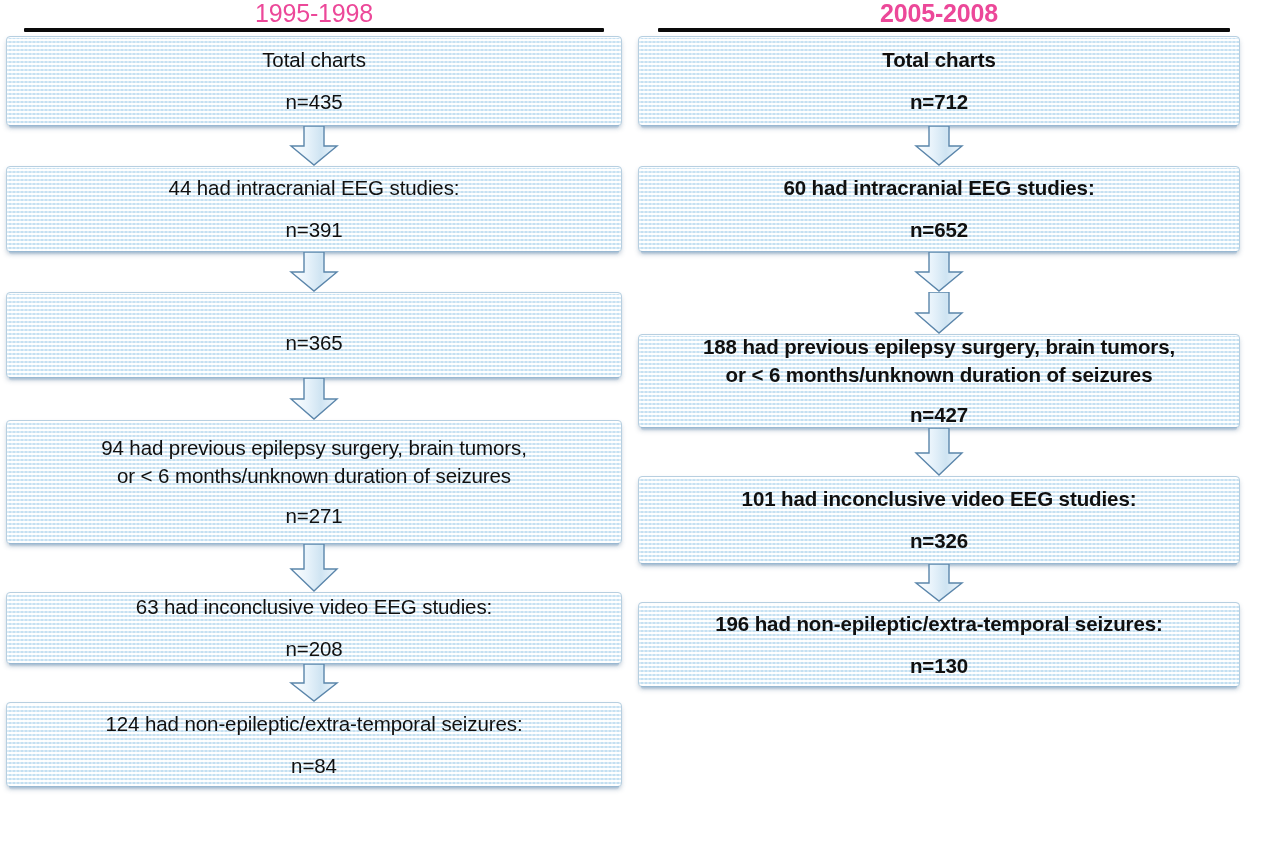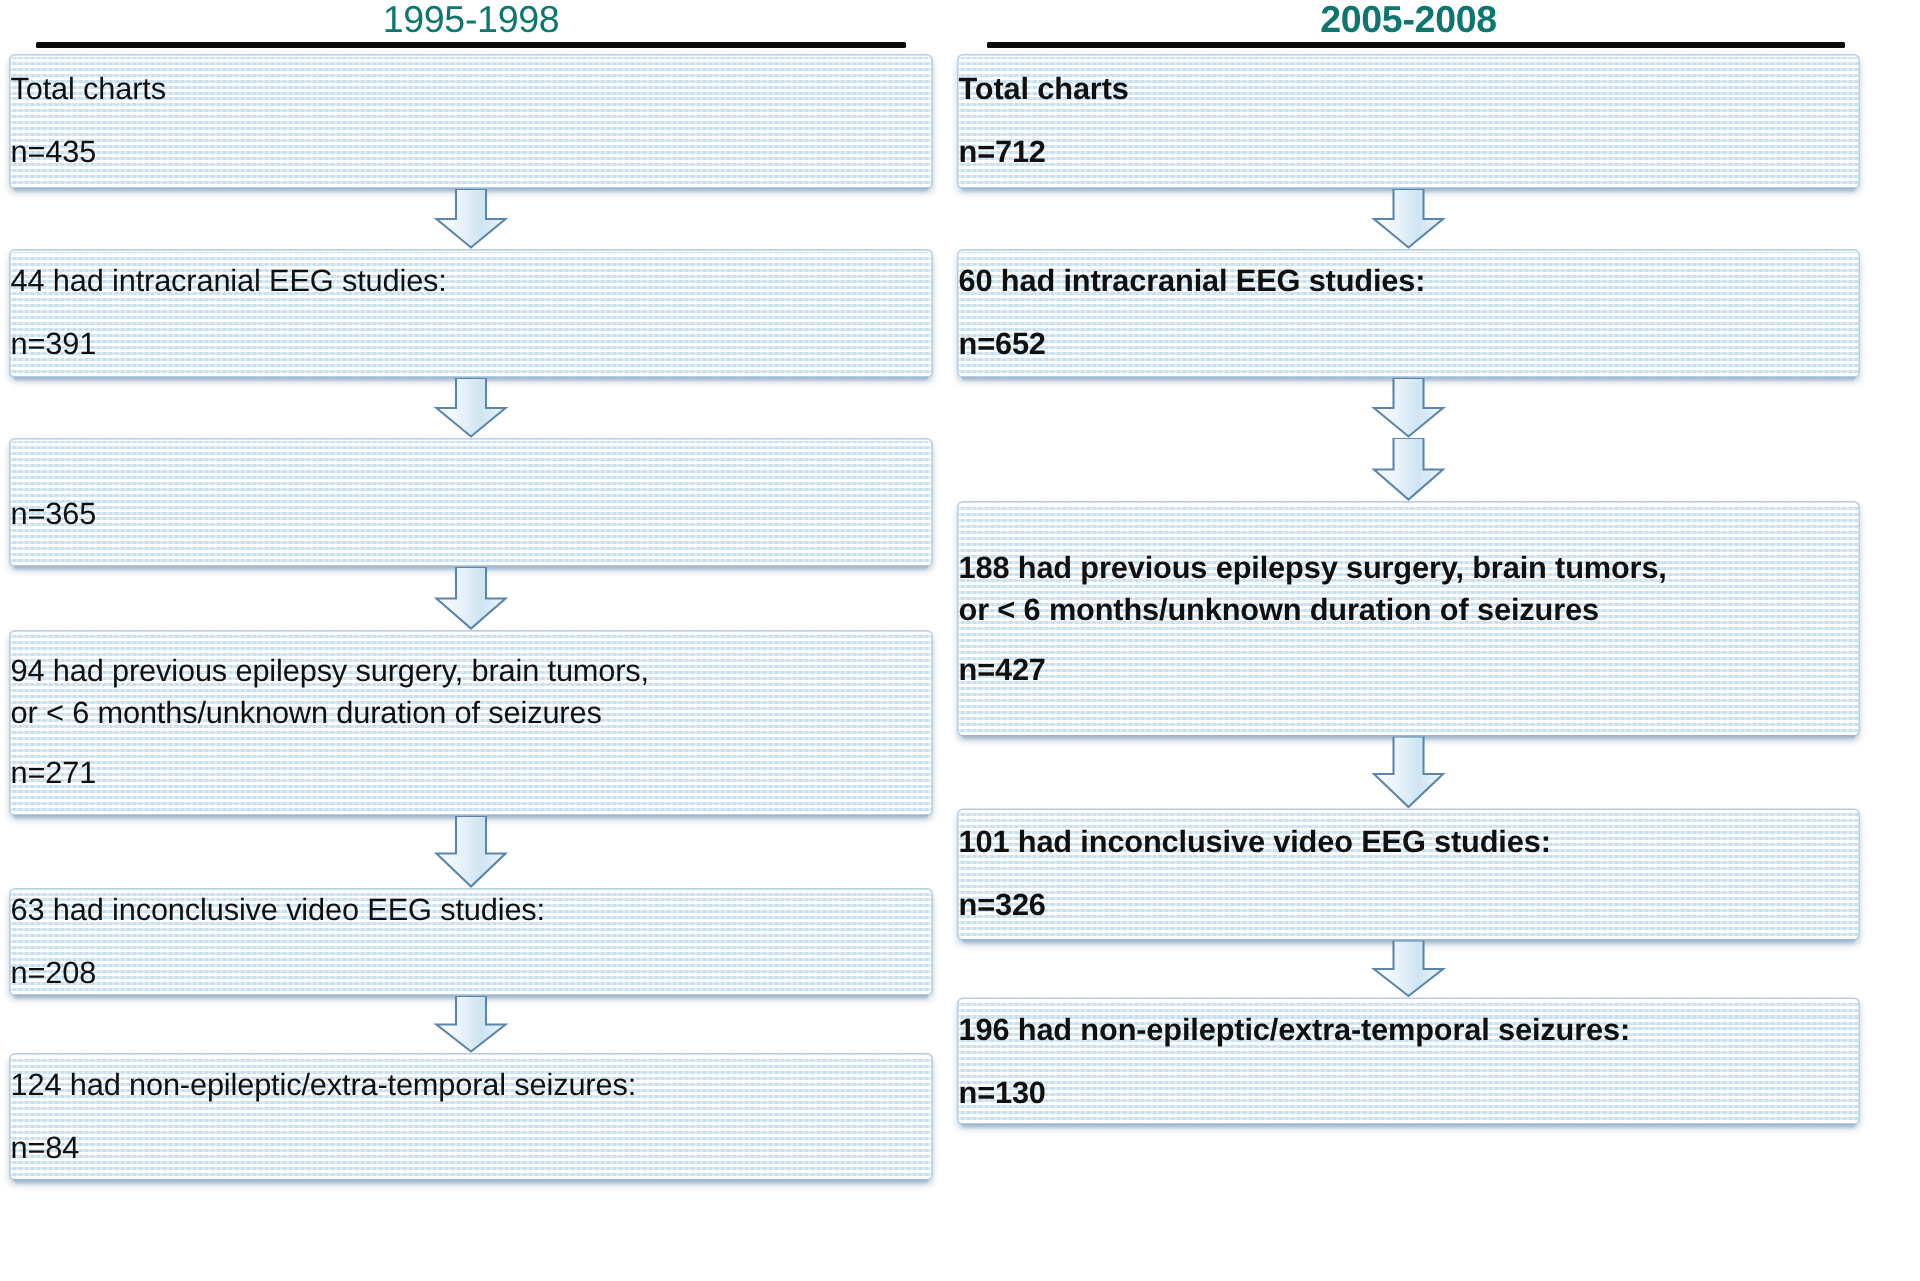--- a/index.html
+++ b/index.html
@@ -31,21 +31,21 @@
   .column.right { width: 650px; padding-left: 8px; padding-right: 40px; font-weight: bold; }
 
   .col-header {
     height: 36px;
     text-align: center;
     box-sizing: border-box;
     position: relative;
   }
   .col-title {
     font-size: 25px;
-    color: #0f766e;
+    color: #ec4899;
     line-height: 27px;
     letter-spacing: -0.2px;
     font-family: "Liberation Sans", sans-serif;
   }
   .col-rule {
     position: absolute;
     left: 18px;
     right: 18px;
     bottom: 4px;
     height: 4px;
@@ -63,21 +63,21 @@
     background-color: #eaf4fb;
     background-image:
       repeating-linear-gradient(0deg,  rgba(255,255,255,0.95) 0px, rgba(255,255,255,0.95) 2px, rgba(188,219,239,0.55) 2px, rgba(188,219,239,0.55) 4px),
       repeating-linear-gradient(90deg, rgba(255,255,255,0.95) 0px, rgba(255,255,255,0.95) 2px, rgba(188,219,239,0.55) 2px, rgba(188,219,239,0.55) 4px),
       linear-gradient(180deg, #f2f9fd 0%, #e6f3fb 55%, #dfeffa 100%);
     box-shadow:
       0 3px 5px -1px rgba(90,120,150,0.45),
       inset 0 1px 0 rgba(255,255,255,0.9);
     display: flex;
     flex-direction: column;
-    align-items: flex-start;
+    align-items: center;
     justify-content: center;
   }
   .node::after {
     content: "";
     position: absolute;
     left: 2px; right: 2px; bottom: -4px;
     height: 4px;
     background: linear-gradient(180deg, rgba(120,160,195,0.55), rgba(120,160,195,0));
     border-radius: 0 0 4px 4px;
     pointer-events: none;
@@ -243,21 +243,21 @@
 
 
     <div class="connector" style="height:42px;">
       <div class="arrow">
         <svg viewBox="0 0 54 42" width="54" height="42" preserveAspectRatio="none" aria-hidden="true">
           <path d="M17,0 L37,0 L37,21 L50,21 L27,41 L4,21 L17,21 Z" fill="url(#agR1)" stroke="#5b86ab" stroke-width="1.4"></path>
         </svg>
       </div>
     </div>
 
-    <div class="node three-line" style="height:157px;">
+    <div class="node three-line" style="height:94px;">
       <div class="node-line">188 had previous epilepsy surgery, brain tumors,</div>
       <div class="node-line l2">or &lt; 6 months/unknown duration of seizures</div>
       <div class="node-line count">n=427</div>
     </div>
 
     <div class="connector" style="height:48px;">
       <div class="arrow">
         <svg viewBox="0 0 54 48" width="54" height="48" preserveAspectRatio="none" aria-hidden="true">
           <path d="M17,0 L37,0 L37,25 L50,25 L27,47 L4,25 L17,25 Z" fill="url(#agR1)" stroke="#5b86ab" stroke-width="1.4"></path>
         </svg>

